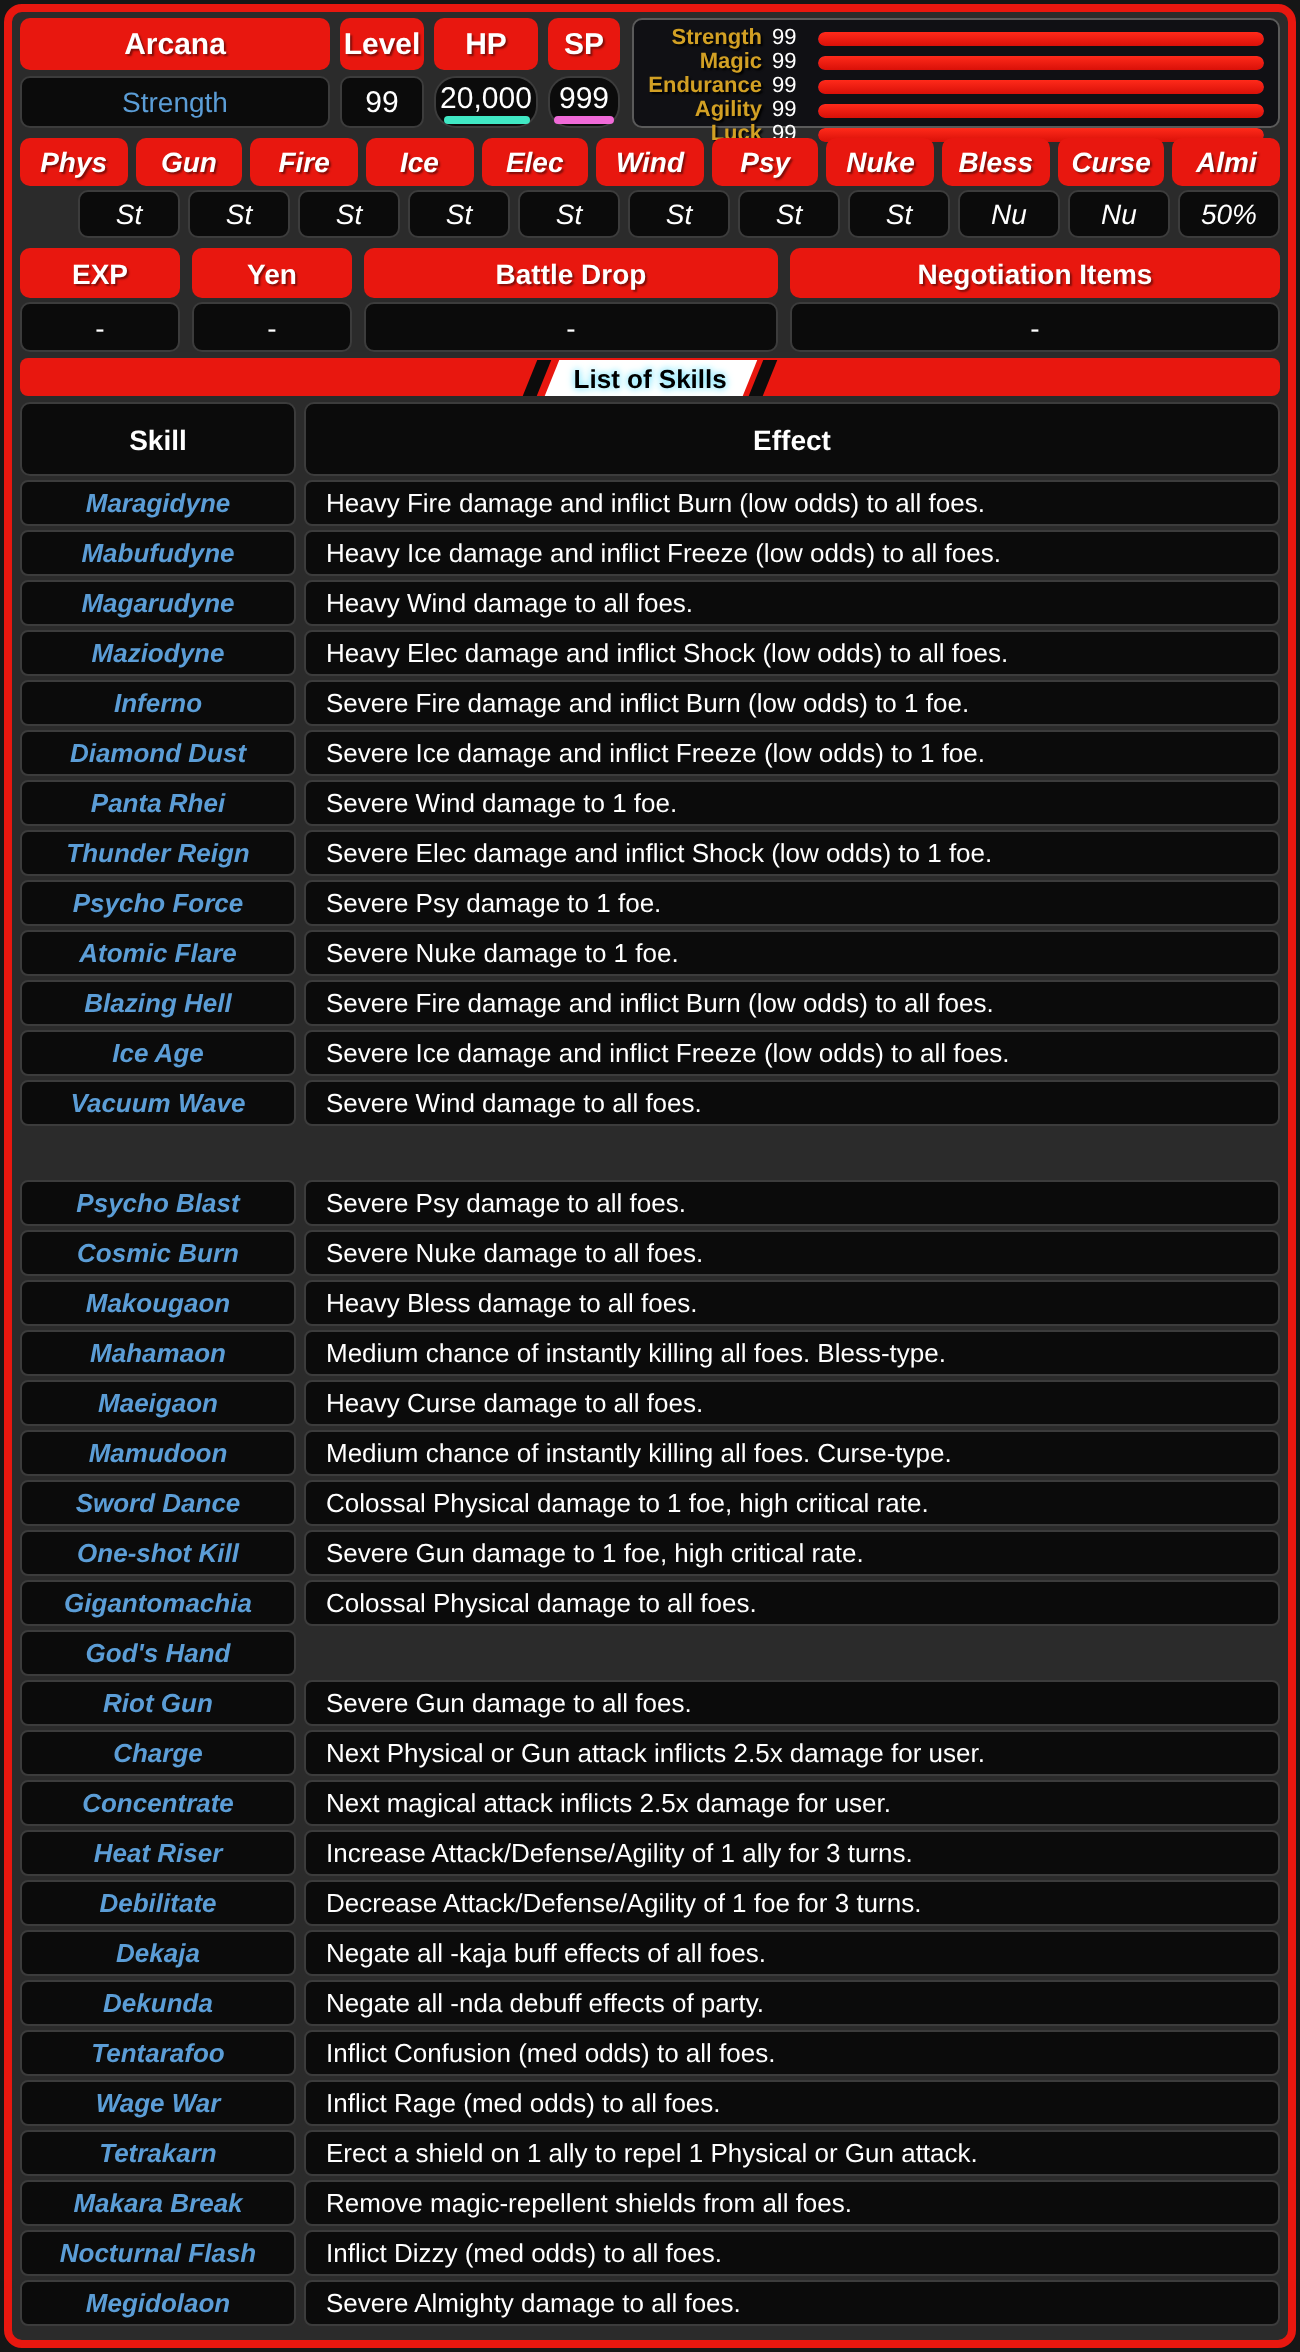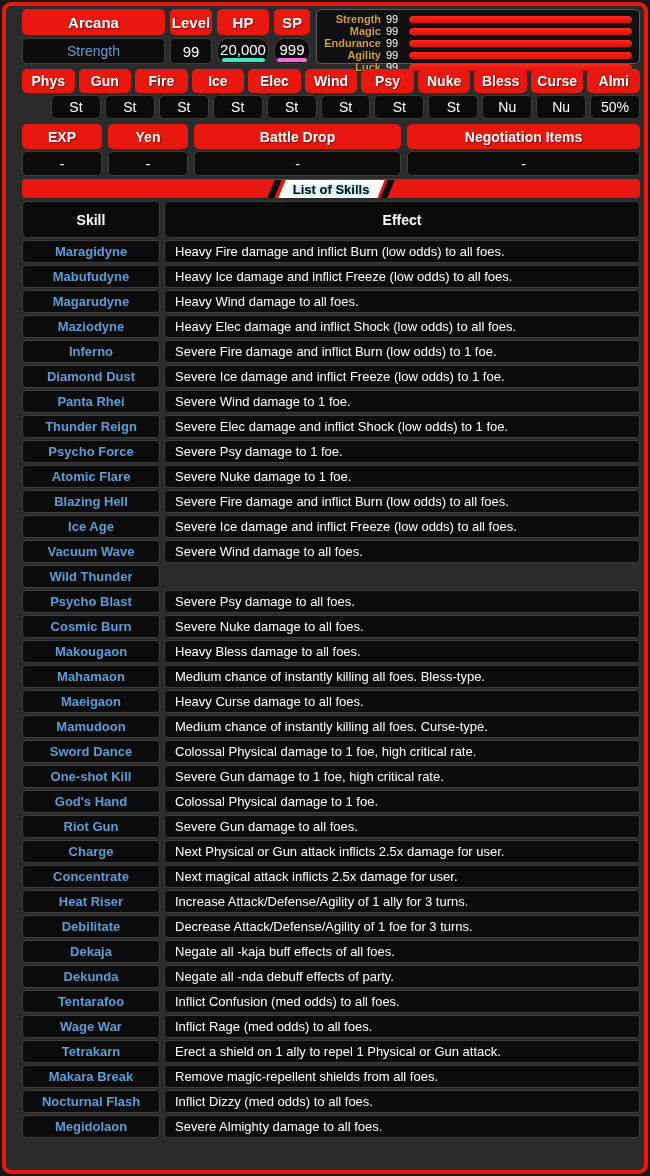--- a/index.html
+++ b/index.html
@@ -18,21 +18,21 @@
   body {
     width: 650px; height: 1176px; overflow: hidden;
     background: #161616;
     font-family: "Liberation Sans", sans-serif;
   }
   .frame {
     margin: 2px; height: 1172px;
     border: 4px solid var(--red);
     border-radius: 9px;
     background: var(--frame-bg);
-    padding: 3px 4px 2px 16px;
+    padding: 3px 4px 2px 4px;
     overflow: hidden;
   }
   .btn {
     display: flex; align-items: center; justify-content: center;
     background: var(--red); color: #fff; font-weight: bold;
     border-radius: 5px; font-size: 15px;
     text-shadow: 1px 1px 1px rgba(0,0,0,.45);
   }
   .cell {
     display: flex; align-items: center; justify-content: center;
@@ -55,21 +55,21 @@
     padding: 3px 7px 3px 2px;
     display: flex; flex-direction: column; justify-content: space-between;
   }
   .stat-row { display: flex; align-items: center; gap: 5px; }
   .stat-label { width: 62px; text-align: right; color: var(--gold); font-size: 11px; font-weight: bold; text-shadow: 1px 1px 1px #000; }
   .stat-value { width: 18px; color: #fff; font-size: 11px; }
   .stat-bar { flex: 1; height: 7px; background: var(--bar-track); border-radius: 4px; overflow: hidden; }
   .stat-fill { display: block; height: 100%; border-radius: 4px;
     background: linear-gradient(var(--bar-fill-a), var(--bar-fill-b)); }
   
-  .res-row { display: grid; grid-template-columns: repeat(11, 1fr); gap: 4px; height: 24px; }
+  .res-row { display: grid; grid-template-columns: repeat(11, 1fr); gap: 4px; height: 24px; font-style: italic; }
   .res-heads { margin-bottom: 2px; }
   .res-vals { margin-bottom: 5px; margin-left: 29px; }
   .res-row .btn { font-size: 14px; }
   .res-row .cell { font-size: 14px; }
   
   .rew-row { display: grid; grid-template-columns: 80px 80px 207px 1fr; gap: 6px; height: 25px; }
   .rew-heads { margin-bottom: 2px; }
   .rew-vals { margin-bottom: 3px; }
   .rew-row .btn { font-size: 14px; }
   .rew-row .cell { font-size: 14px; }
@@ -89,21 +89,21 @@
     font-weight: bold; font-size: 13px; color: #000;
     text-shadow: 0 0 3px #8ceaff, 0 0 5px #8ceaff;
   }
   
   .thead { display: grid; grid-template-columns: 138px 1fr; gap: 4px; height: 37px; margin-bottom: 2px; }
   .thead .cell { font-weight: bold; font-size: 14px; }
   .skill-rows { display: flex; flex-direction: column; gap: 2px; }
   .skill-row { display: grid; grid-template-columns: 138px 1fr; gap: 4px; height: 23px; }
   .skill-link { color: var(--blue); font-weight: bold; font-size: 13px; text-decoration: none; cursor: pointer; }
   .effect-cell { justify-content: flex-start; padding-left: 10px; font-size: 13px; border-radius: 4px; }
-  .skill-name-cell { border-radius: 4px; }
+  .skill-name-cell { border-radius: 4px; font-style: italic; }
 </style>
 </head>
 <body>
 
 <div class="frame">
 
   <div class="top">
     <div class="top-left">
       <div class="trow">
         <div class="btn">Arcana</div>
@@ -290,23 +290,20 @@
     </div>
     <div class="cell effect-cell">Severe Ice damage and inflict Freeze (low odds) to all foes.</div>
   </div>
       <div class="skill-row">
     <div class="cell skill-name-cell">
       <a class="skill-link">Vacuum Wave</a>
     </div>
     <div class="cell effect-cell">Severe Wind damage to all foes.</div>
   </div>
       <div class="skill-row">
-    <div class="cell skill-name-cell">
-      <a class="skill-link">Wild Thunder</a>
-    </div>
   </div>
       <div class="skill-row">
     <div class="cell skill-name-cell">
       <a class="skill-link">Psycho Blast</a>
     </div>
     <div class="cell effect-cell">Severe Psy damage to all foes.</div>
   </div>
       <div class="skill-row">
     <div class="cell skill-name-cell">
       <a class="skill-link">Cosmic Burn</a>
@@ -344,23 +341,28 @@
     <div class="cell effect-cell">Colossal Physical damage to 1 foe, high critical rate.</div>
   </div>
       <div class="skill-row">
     <div class="cell skill-name-cell">
       <a class="skill-link">One-shot Kill</a>
     </div>
     <div class="cell effect-cell">Severe Gun damage to 1 foe, high critical rate.</div>
   </div>
       <div class="skill-row">
     <div class="cell skill-name-cell">
+      <a class="skill-link">Gigantomachia</a>
+    </div>
+    <div class="cell effect-cell">Colossal Physical damage to all foes.</div>
+  </div>
+      <div class="skill-row">
+    <div class="cell skill-name-cell">
       <a class="skill-link">God's Hand</a>
     </div>
-    <div class="cell effect-cell">Colossal Physical damage to 1 foe.</div>
   </div>
       <div class="skill-row">
     <div class="cell skill-name-cell">
       <a class="skill-link">Riot Gun</a>
     </div>
     <div class="cell effect-cell">Severe Gun damage to all foes.</div>
   </div>
       <div class="skill-row">
     <div class="cell skill-name-cell">
       <a class="skill-link">Charge</a>

